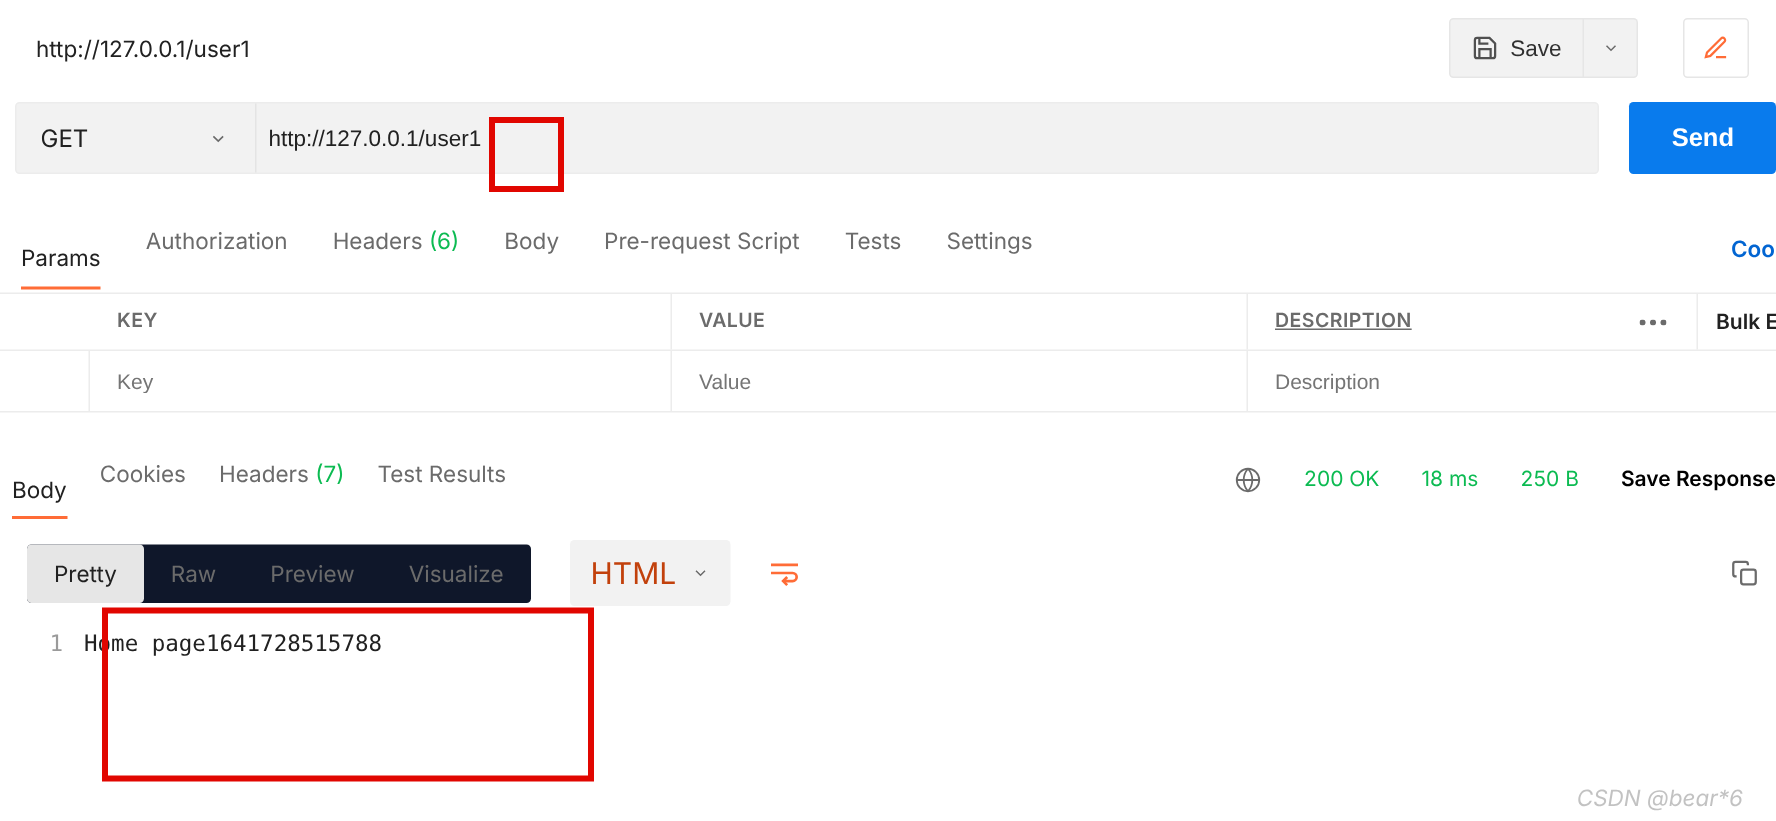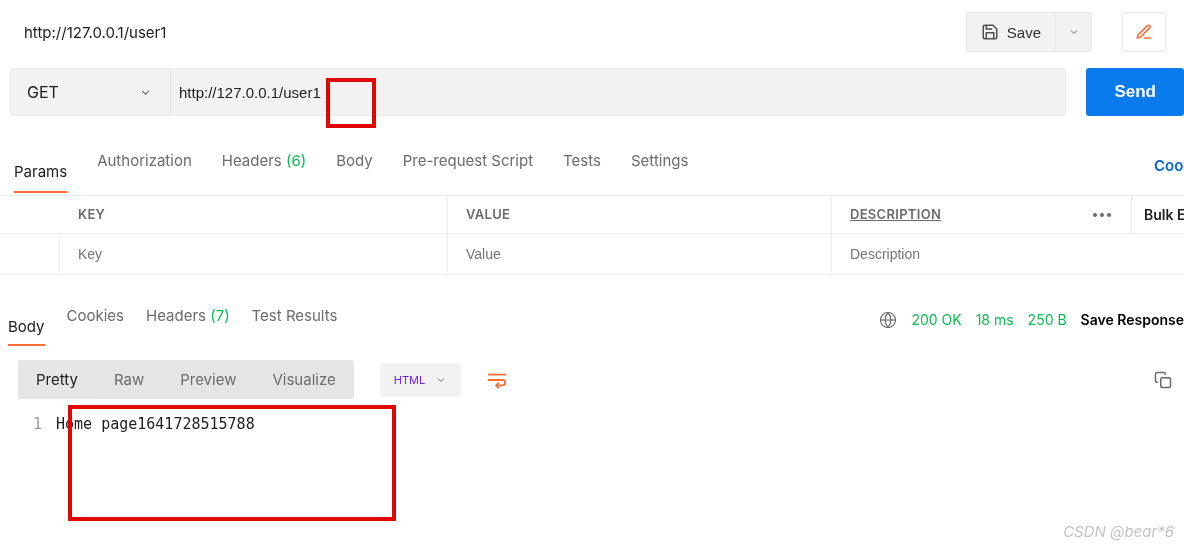--- a/index.html
+++ b/index.html
@@ -44,40 +44,40 @@
 .params-input { display: flex; border-bottom: 1px solid #ececec; }
 .params-input .pad { width: 60px; border-right: 1px solid #ececec; }
 .params-input input { border: none; outline: none; padding: 12px 18px; font-size: 14px; color: #6b6b6b; background: transparent; width: 100%; }
 .params-input .ci { border-right: 1px solid #ececec; }
 .params-input .c-desc { border-right: none; }
 
 
 .resp-tabs { display: flex; align-items: center; padding: 18px 0 0 8px; gap: 22px; font-size: 15px; color: #6b6b6b; }
 .resp-tabs .tab { padding-bottom: 8px; }
 .resp-tabs .active { color: #212121; border-bottom: 2px solid #ff6c37; }
-.resp-right { margin-left: auto; display: flex; align-items: center; gap: 14px; font-size: 14px; }
+.resp-right { margin-left: auto; display: flex; align-items: center; gap: 28px; font-size: 14px; }
 .resp-right .green { color: #0cbb52; }
 .resp-right .link { color: #000000; font-weight: 600; }
 
 
 .view-row { display: flex; align-items: center; padding: 14px 0 0 18px; gap: 0; }
-.seggroup { display: flex; background: #e5e5e5; border-radius: 3px; }
+.seggroup { display: flex; background: #0f172a; border-radius: 3px; }
 .segbtn { padding: 10px 18px; color: #6b6b6b; cursor: pointer; font-size: 15px; }
 .segbtn.active { background: #e6e6e6; color: #212121; border-radius: 3px; }
-.fmt-select { margin-left: 26px; background: #f2f2f2; border-radius: 3px; padding: 10px 14px; display: flex; align-items: center; gap: 10px; cursor: pointer; color: #6d28d9; font-size: 11px; }
+.fmt-select { margin-left: 26px; background: #f2f2f2; border-radius: 3px; padding: 10px 14px; display: flex; align-items: center; gap: 10px; cursor: pointer; color: #c2410c; font-size: 20px; }
 .wrap-btn { margin-left: 18px; width: 36px; height: 38px; display: flex; align-items: center; justify-content: center; cursor: pointer; }
 .copy-btn { margin-left: auto; margin-right: 6px; width: 30px; height: 30px; display: flex; align-items: center; justify-content: center; cursor: pointer; color: #6b6b6b; }
 
 
 .code-area { display: flex; padding: 16px 0 0 0; font-family: "Consolas", "Menlo", monospace; font-size: 15px; }
 .gutter { width: 56px; text-align: right; color: #9a9a9a; padding-right: 14px; }
 .codeline { color: #212121; }
 
 
-.watermark { position: absolute; right: 10px; bottom: 6px; color: rgba(120,120,120,.45); font-size: 15px; font-style: italic; }
+.watermark { position: absolute; right: 22px; bottom: 6px; color: rgba(120,120,120,.45); font-size: 15px; font-style: italic; }
 
 svg { display: block; }
 </style>
 </head>
 <body>
 
 <div class="topbar">
   <div class="req-title">http://127.0.0.1/user1</div>
   <div class="save-group">
     <button class="save-btn">

